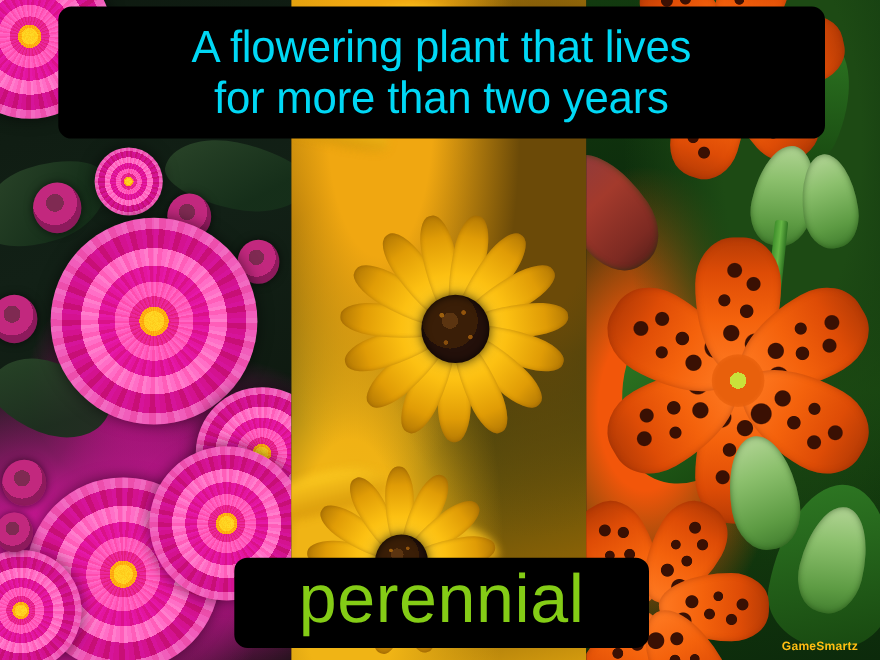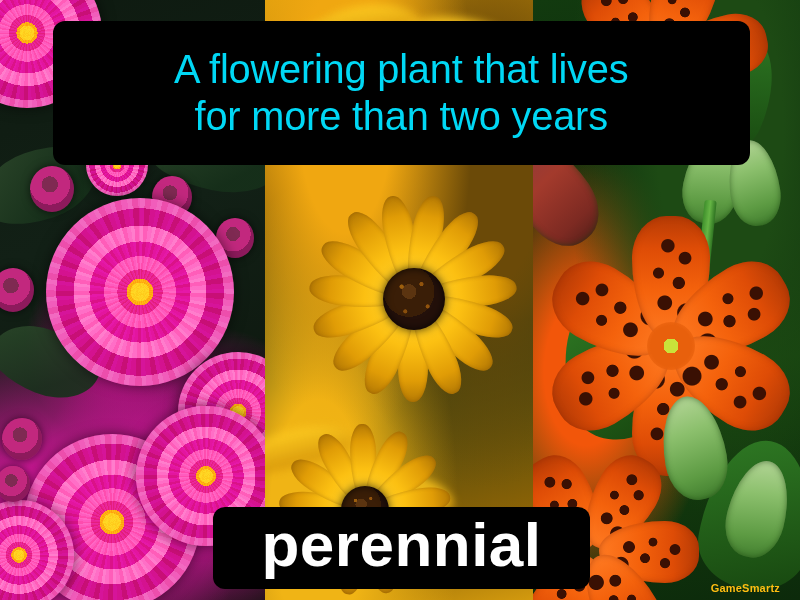--- a/index.html
+++ b/index.html
@@ -184,46 +184,46 @@
     background: #000;
     border-radius: 12px;
     display: flex;
     align-items: center;
     justify-content: center;
     text-align: center;
     z-index: 5;
   }
   #definition-banner {
     left: 53px;
-    top: 21px;
+    top: 6px;
     width: 697px;
-    height: 144px;
+    height: 120px;
   }
   #definition-text {
     color: #00d8f5;
     font-size: 41px;
     line-height: 1.14;
     letter-spacing: -0.2px;
     font-weight: 400;
     font-stretch: condensed;
     padding: 0 8px;
     white-space: pre-line;
     transform: scaleX(0.97);
   }
   #term-banner {
     left: 213px;
     top: 507px;
     width: 377px;
     height: 82px;
   }
   #term-text {
-    color: #ffffff;
+    color: #84cc16;
     font-size: 62px;
     line-height: 1;
-    font-weight: 700;
+    font-weight: 400;
     letter-spacing: 0.5px;
     padding-bottom: 6px;
   }
   #watermark {
     position: absolute;
     right: 20px;
     bottom: 6px;
     color: #ffbe12;
     font-size: 11px;
     font-weight: bold;

